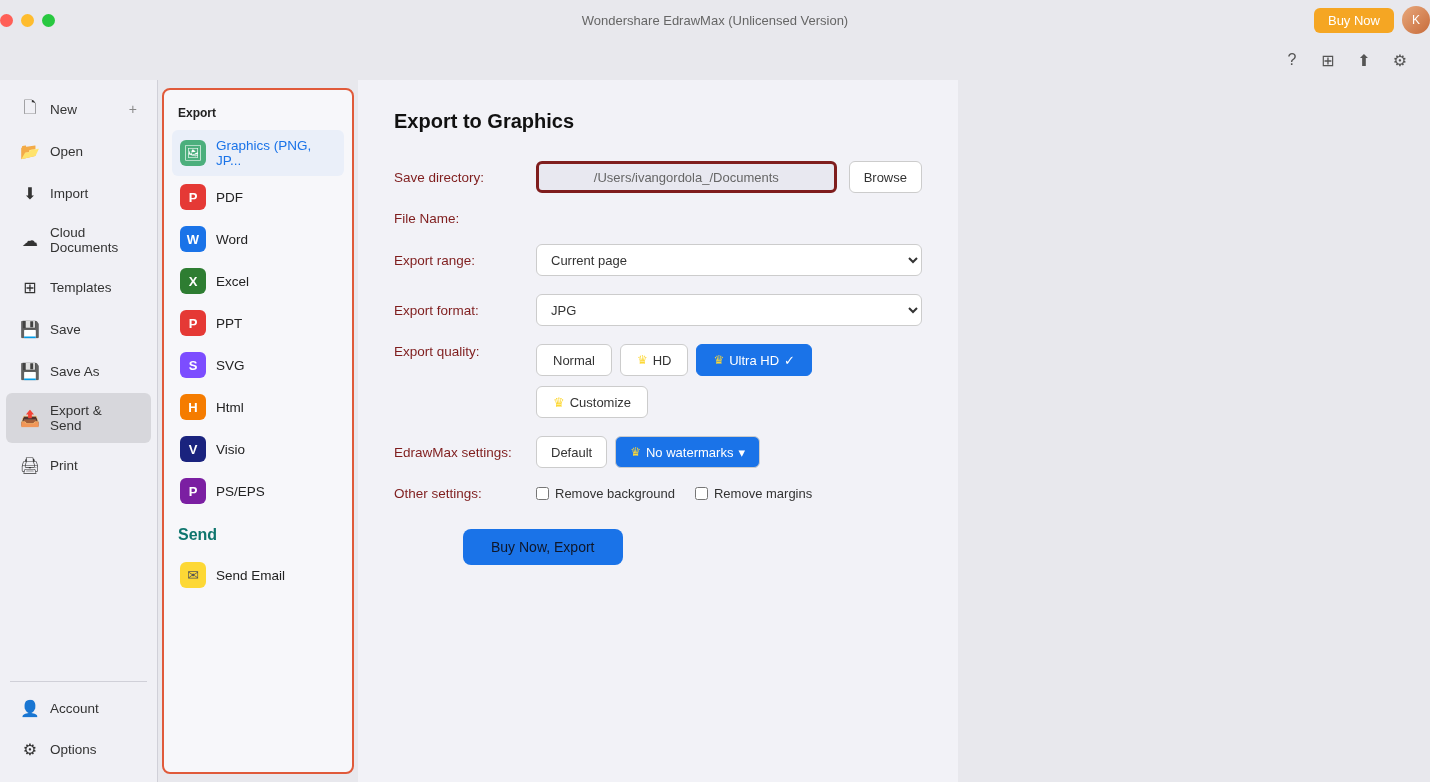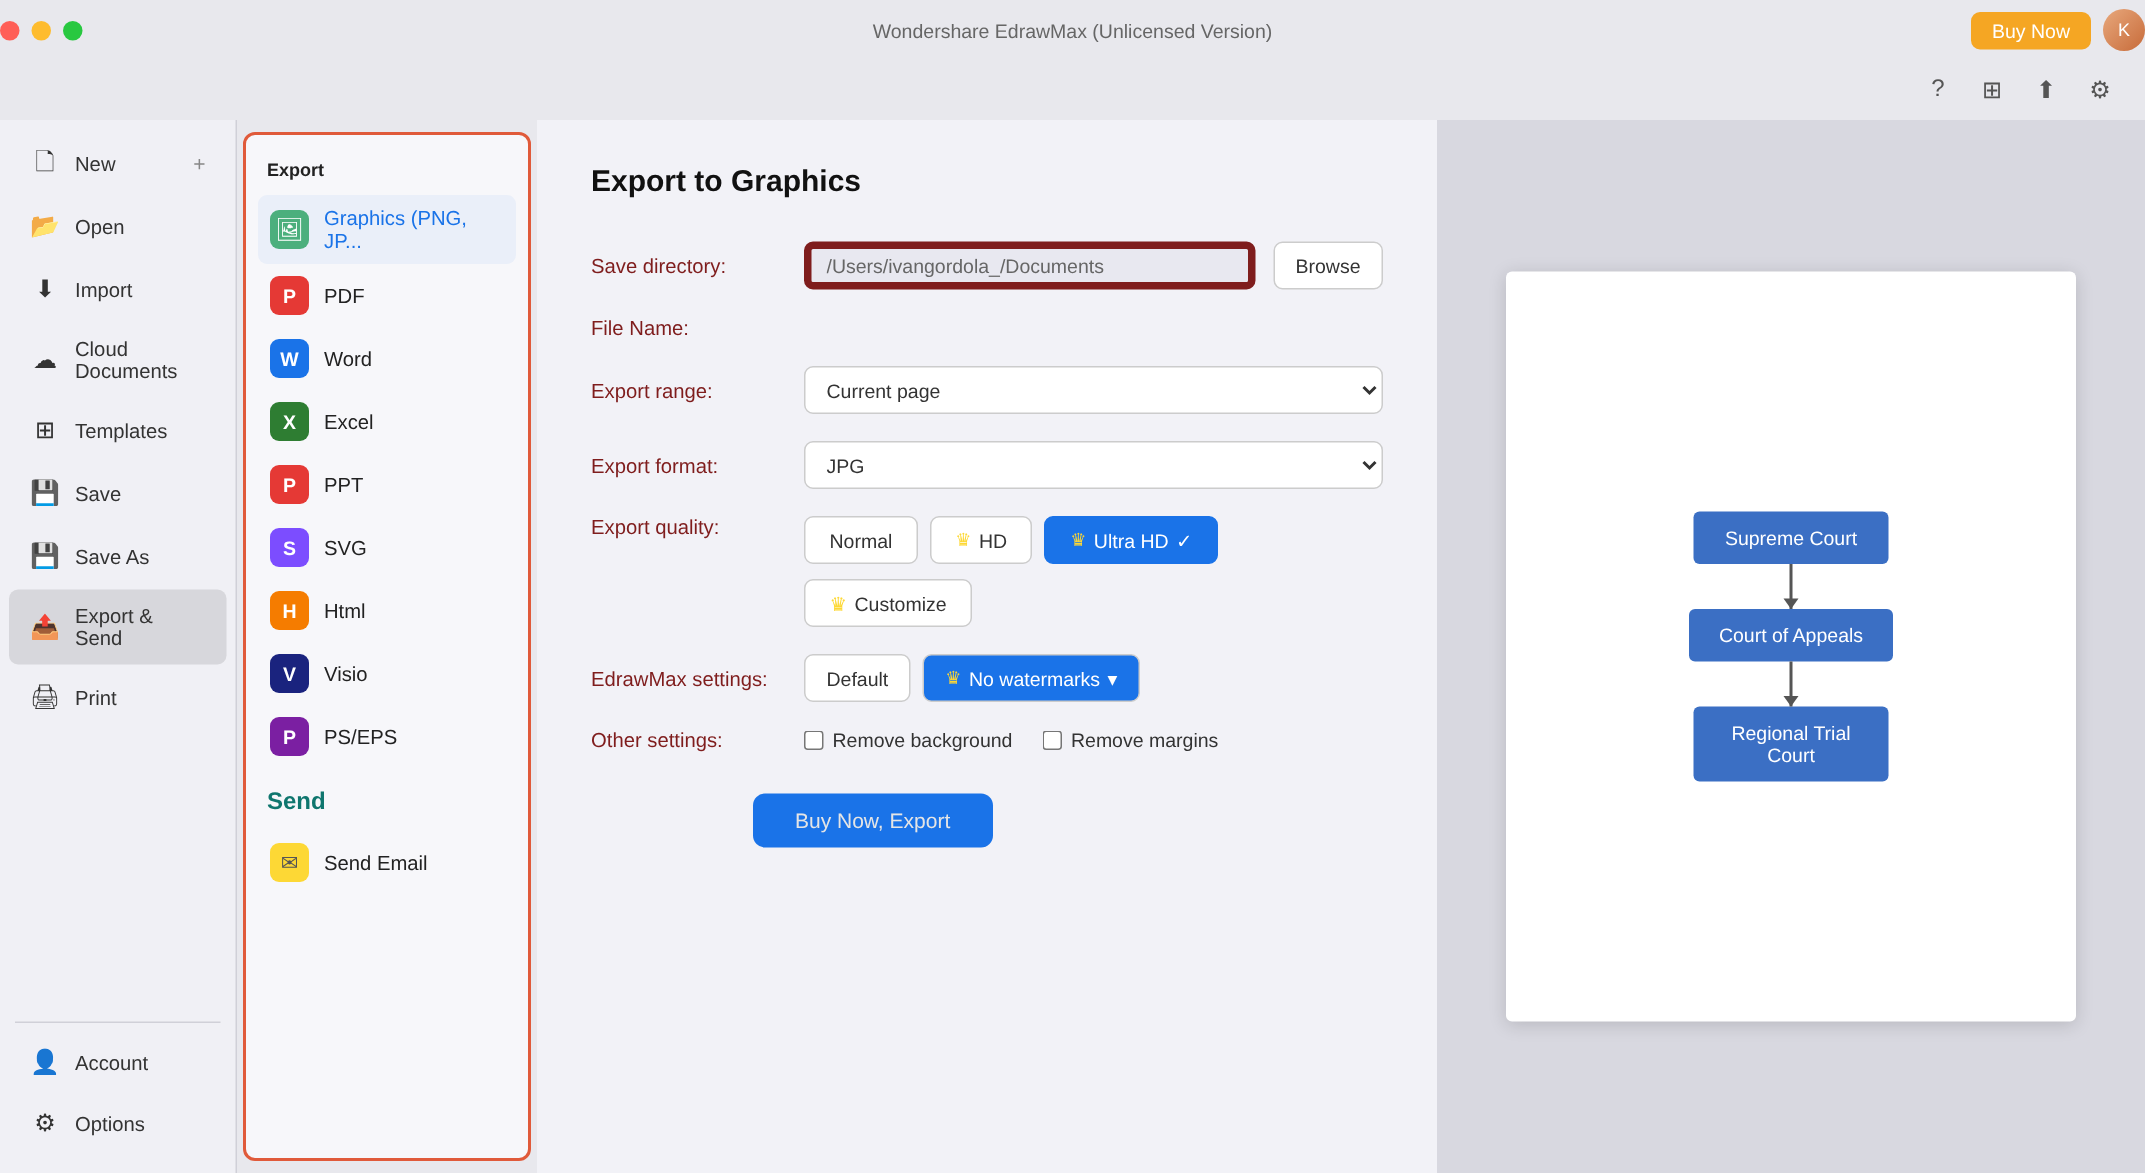--- a/index.html
+++ b/index.html
@@ -234,27 +234,28 @@
     .form-label {
       width: 130px;
       font-size: 13.5px;
       color: #7f1d1d;
       flex-shrink: 0;
       text-align: left;
     }
     .form-input {
       flex: 1;
       height: 32px;
-      border: 5px solid #7f1d1d;
+      border: 3px solid #7f1d1d;
       border-radius: 6px;
       padding: 0 10px;
       font-size: 13px;
       background: white;
       color: #333;
       outline: none;
+      text-align: center;
     }
     .browse-btn {
       height: 32px;
       padding: 0 14px;
       background: white;
       border: 1px solid #ccc;
       border-radius: 6px;
       font-size: 13px;
       cursor: pointer;
       color: #333;
@@ -368,28 +369,28 @@
       display: flex;
       align-items: center;
       gap: 6px;
       font-size: 13px;
       color: #333;
       cursor: pointer;
     }
     .checkbox-item input { cursor: pointer; }
     .export-btn {
       background: #1a73e8;
-      color: #e5e5e5;
+      color: #0f172a;
       border: none;
       border-radius: 8px;
       padding: 10px 28px;
       font-size: 14px;
       font-weight: 500;
       cursor: pointer;
-      margin-left: 108px;
+      margin-left: 69px;
     }
     
     .preview-area {
       flex: 1;
       background: #d8d8e0;
       display: flex;
       align-items: center;
       justify-content: center;
       padding: 20px;
     }
@@ -652,26 +653,15 @@
             <input type="checkbox" style="">
             <span>Remove margins</span>
           </label>
         </div>
       </div>
 
       
       <button class="export-btn">Buy Now, Export</button>
     </div>
 
-    <div class="preview-area">
-      <div class="preview-canvas">
-        <div class="flowchart">
-          <div class="flowchart-node">Supreme Court</div>
-          <div class="flowchart-arrow"></div>
-          <div class="flowchart-node">Court of Appeals</div>
-          <div class="flowchart-arrow"></div>
-          <div class="flowchart-node" style="text-align:center;">Regional Trial<br>Court</div>
-        </div>
-      </div>
-    </div>
 
   </div>
 </div>
 
 </body></html>

